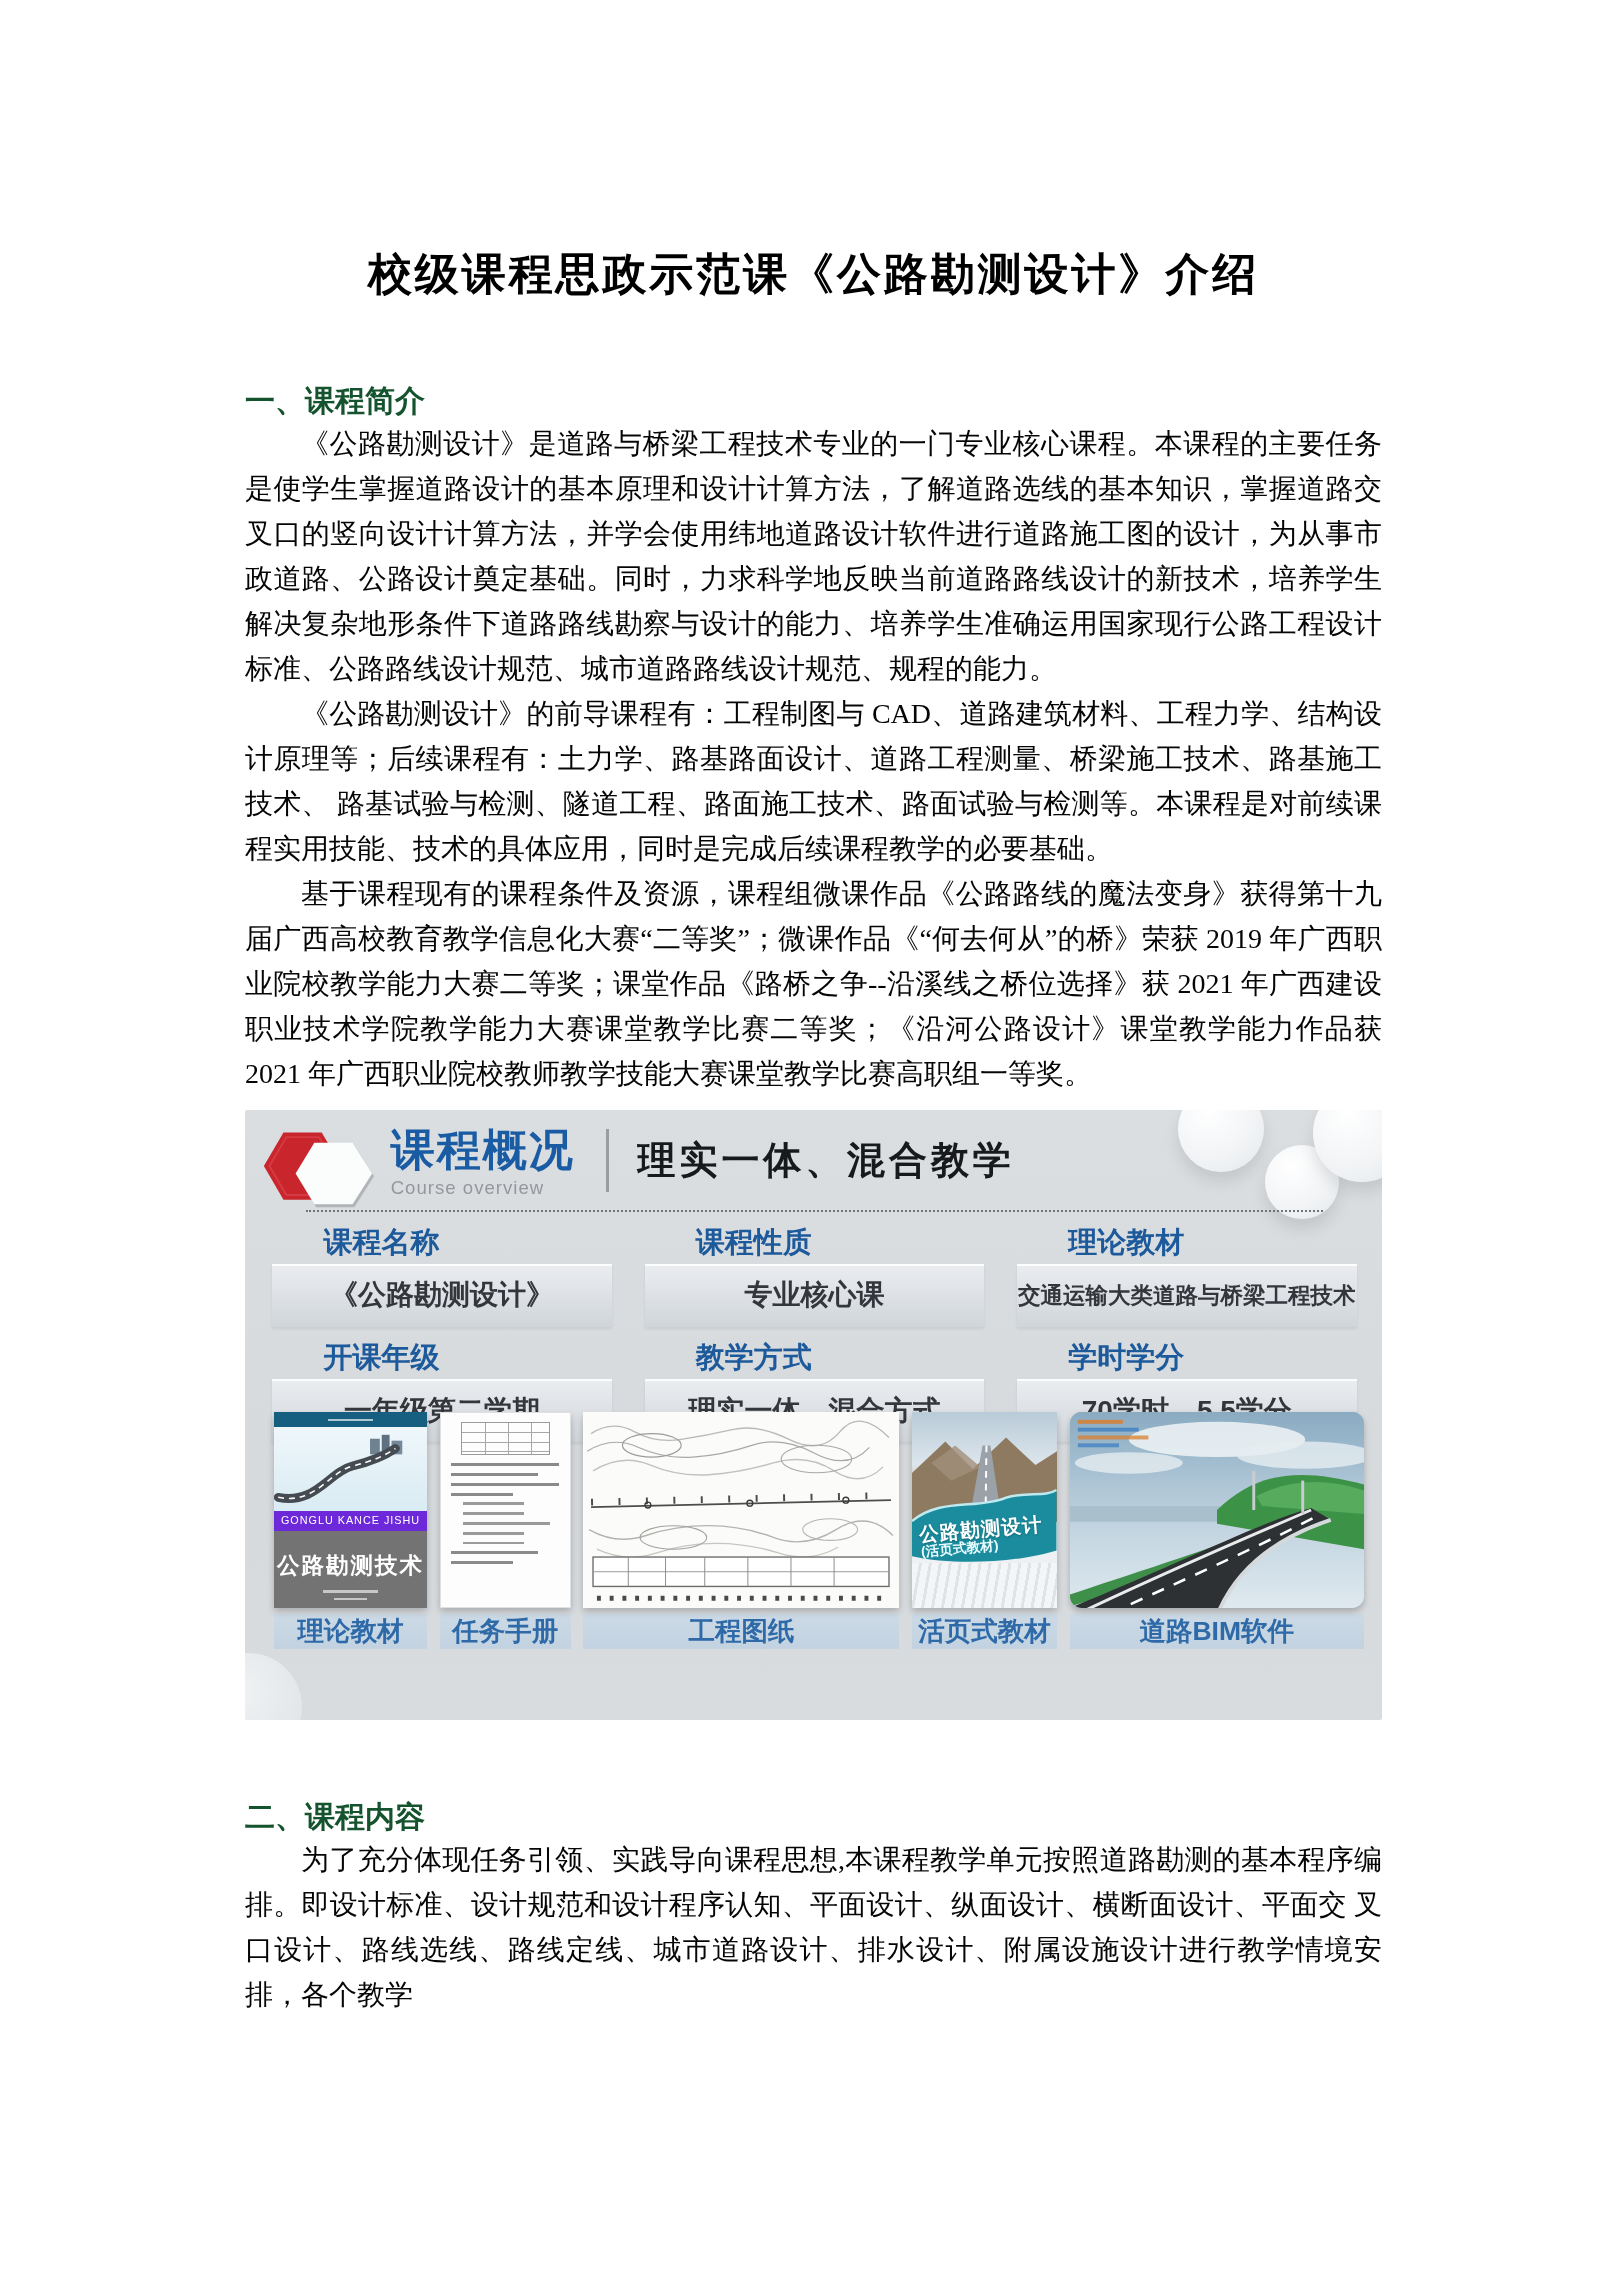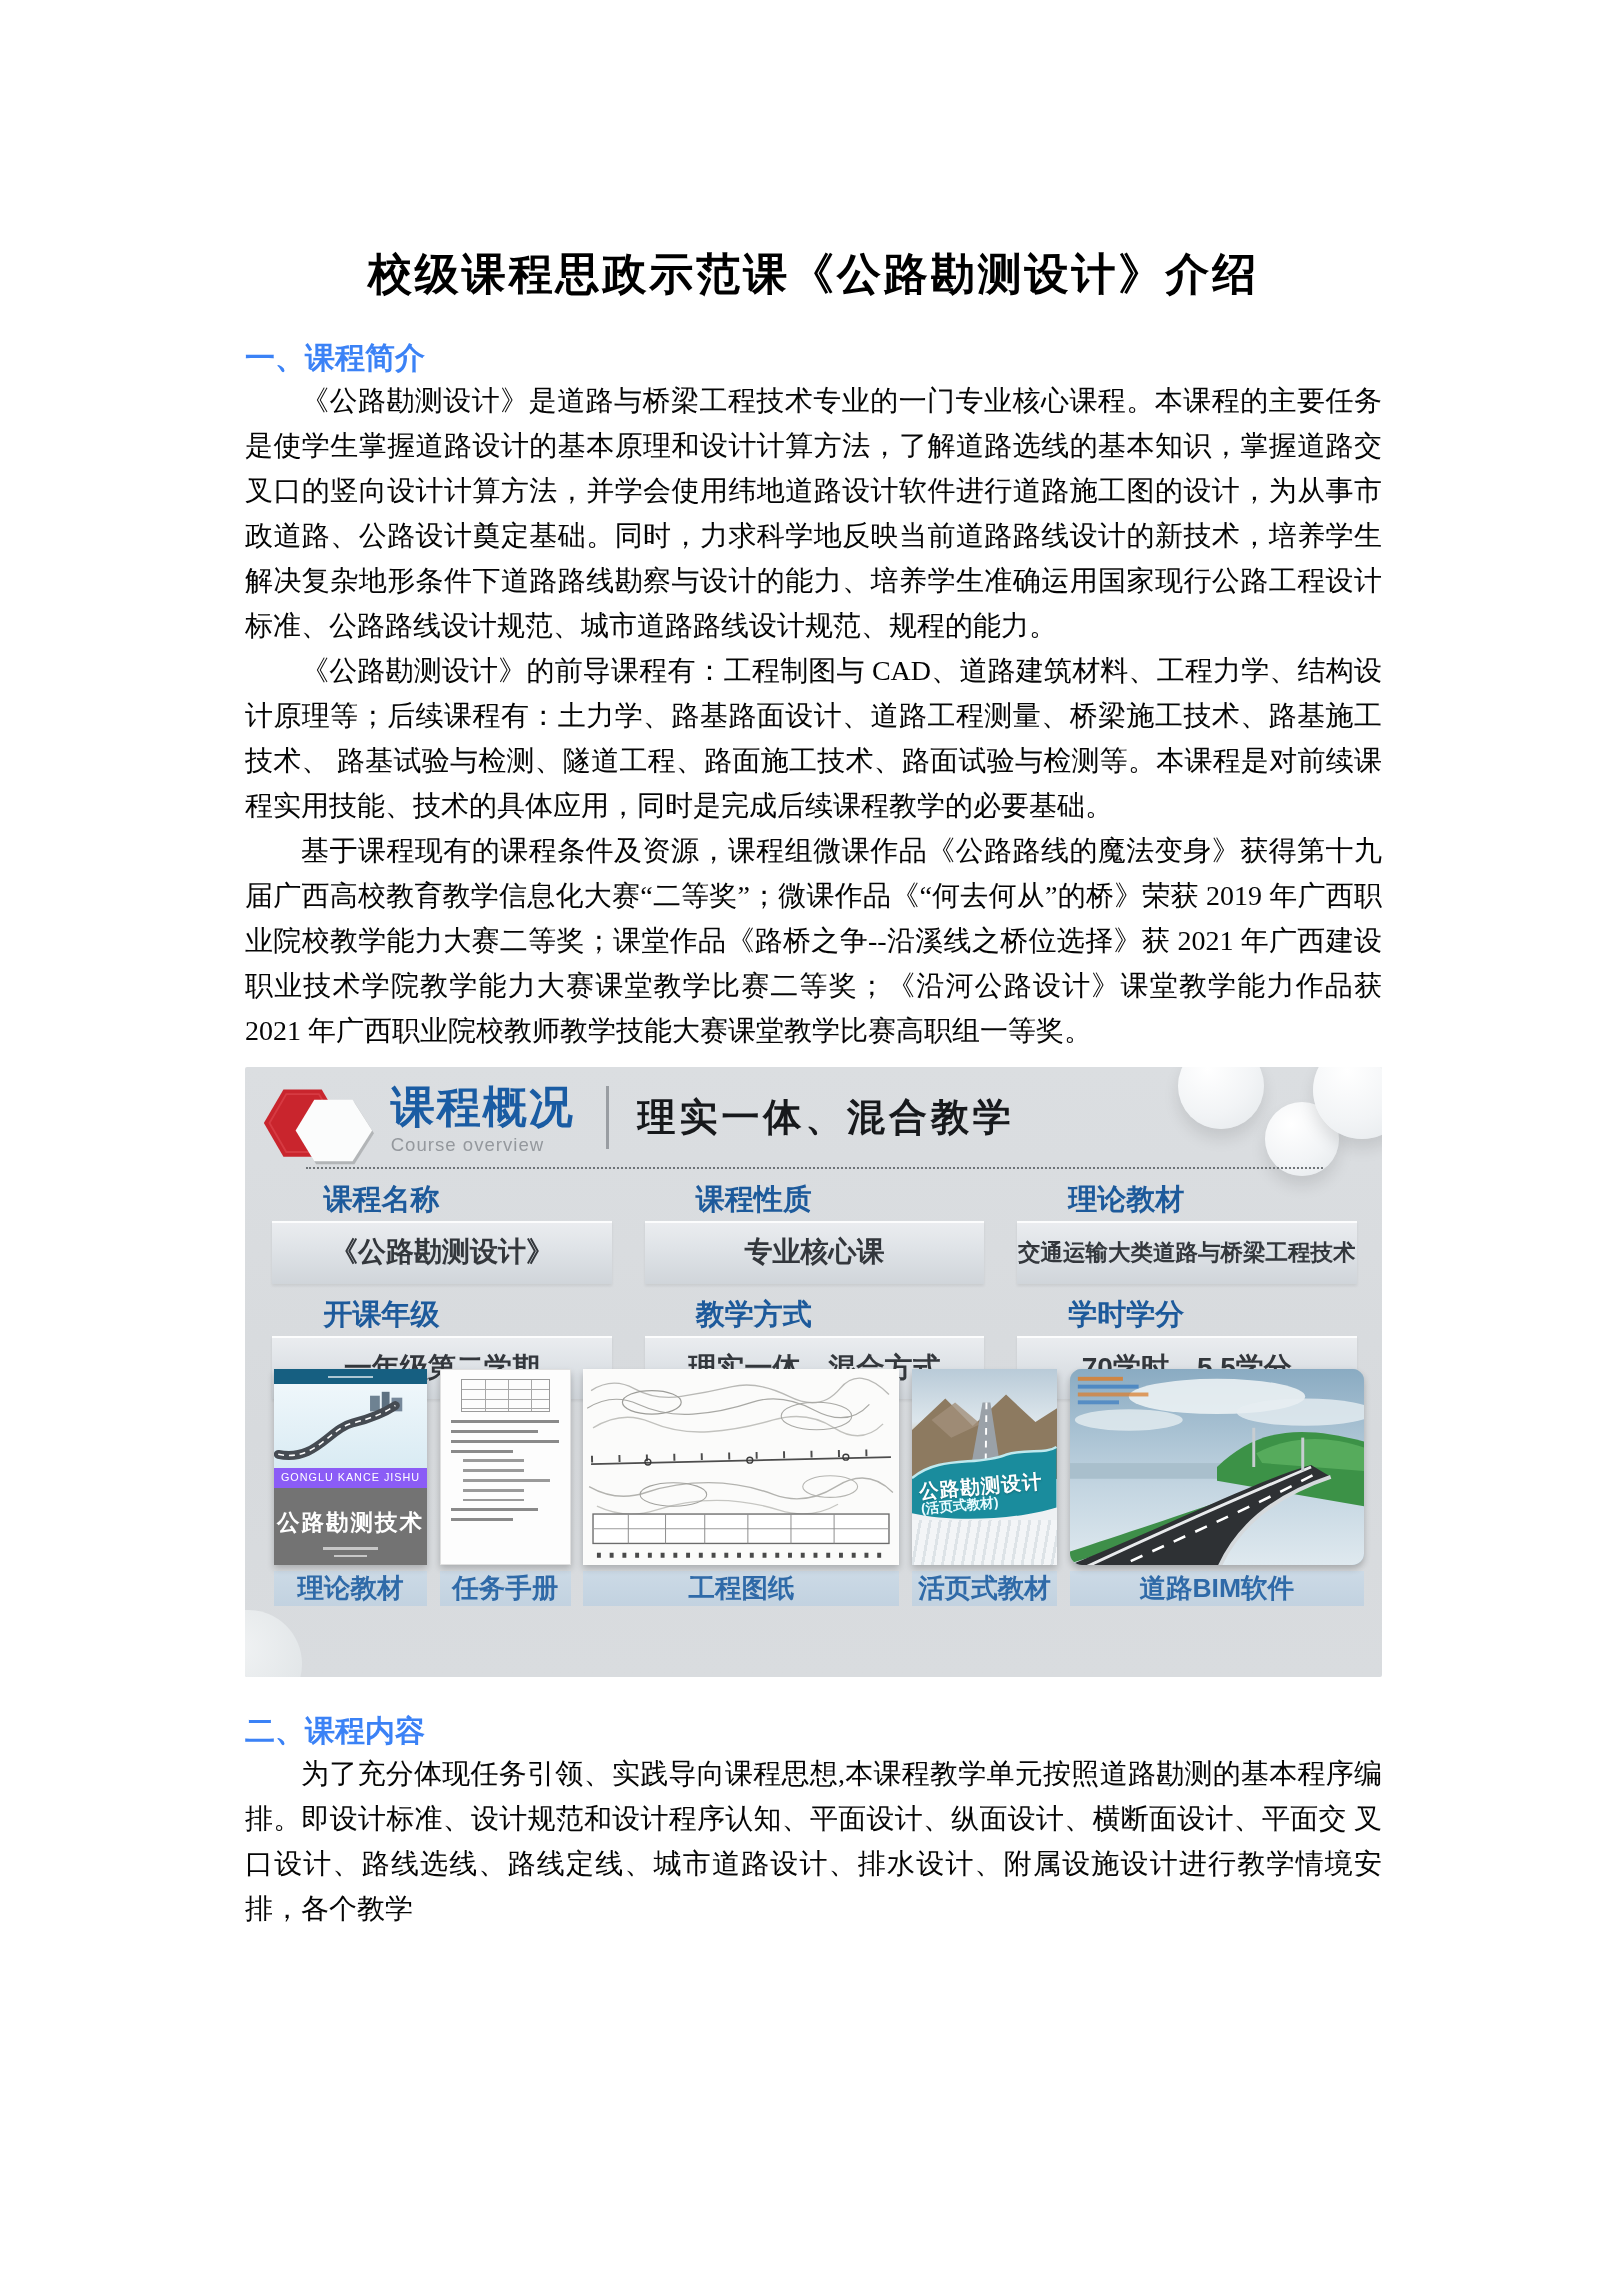--- a/index.html
+++ b/index.html
@@ -7,22 +7,22 @@
     width:1621px;height:2293px;background:#ffffff;position:relative;
     font-family:"Liberation Serif", serif;color:#000;
   }
   .content{position:absolute;left:245px;top:0;width:1137px;}
   .doc-title{
     margin-top:245px;font-size:44px;line-height:59px;font-weight:bold;
     text-align:center;letter-spacing:2.9px;color:#000;
     font-family:"Liberation Serif", serif;
   }
   .section-heading{
-    margin:33px 0 0 0;font-size:30px;line-height:41px;font-weight:bold;
-    font-family:"Liberation Sans", sans-serif;color:#3b82f6;
+    margin:76px 0 0 0;font-size:30px;line-height:41px;font-weight:bold;
+    font-family:"Liberation Sans", sans-serif;color:#14532d;
   }
   p.body-para{
     margin:0;font-size:28px;line-height:45px;text-align:justify;
     text-indent:2em;color:#050505;
   }
 
   
   .overview-card{
     position:relative;margin-top:13.7px;width:1137px;height:610px;
     background:linear-gradient(180deg,#dbdee1 0%,#d7dadd 60%,#d9dcdf 100%);
@@ -69,21 +69,21 @@
     box-shadow:0 3.9px 6.9px rgba(0,0,0,.22);}
   .thumb-cap{margin-top:5.9px;height:35px;line-height:35px;text-align:center;
     background:linear-gradient(180deg,#ccdae6 0%,#c2d2e0 100%);
     color:#2f6aa8;font-family:"Liberation Sans", sans-serif;font-weight:bold;font-size:26.5px;}
 
   
   .book1{background:#1d7ca3;display:flex;flex-direction:column;}
   .b1-top{height:15.7px;background:#165f81;flex:none;display:flex;align-items:center;justify-content:center;gap:3.9px;}
   .b1-top i{display:block;width:45px;height:2px;background:rgba(255,255,255,.65);}
   .b1-illus{height:84px;flex:none;background:linear-gradient(180deg,#eff7fb 0%,#d9ebf3 100%);}
-  .b1-series{height:19.6px;flex:none;background:#8b5cf6;color:#fff;text-align:center;
+  .b1-series{height:19.6px;flex:none;background:#6d28d9;color:#fff;text-align:center;
     font-family:"Liberation Sans", sans-serif;font-size:10.8px;line-height:19.6px;letter-spacing:1px;}
   .b1-main{flex:1;background:#737373;color:#fff;text-align:center;padding-top:19px;}
   .b1-title{font-family:"Liberation Sans", sans-serif;font-weight:bold;font-size:22.5px;letter-spacing:2px;}
   .b1-main i{display:block;width:55px;height:2.9px;background:rgba(255,255,255,.6);margin:8.8px auto 0;}
   .b1-main i + i{width:33px;margin-top:4.9px;}
   .b1-logo{width:57px;height:8.8px;background:rgba(255,255,255,.75);margin:13.7px auto 0;border-radius:2px;}
 
   
   .docpage{background:#fdfdfd;border:1px solid #e0e0e0;padding:7.8px 8.8px;box-sizing:border-box;}
   .d-table{width:78%;height:31px;margin:2px auto 7.8px;border:1px solid #9a9a9a;

